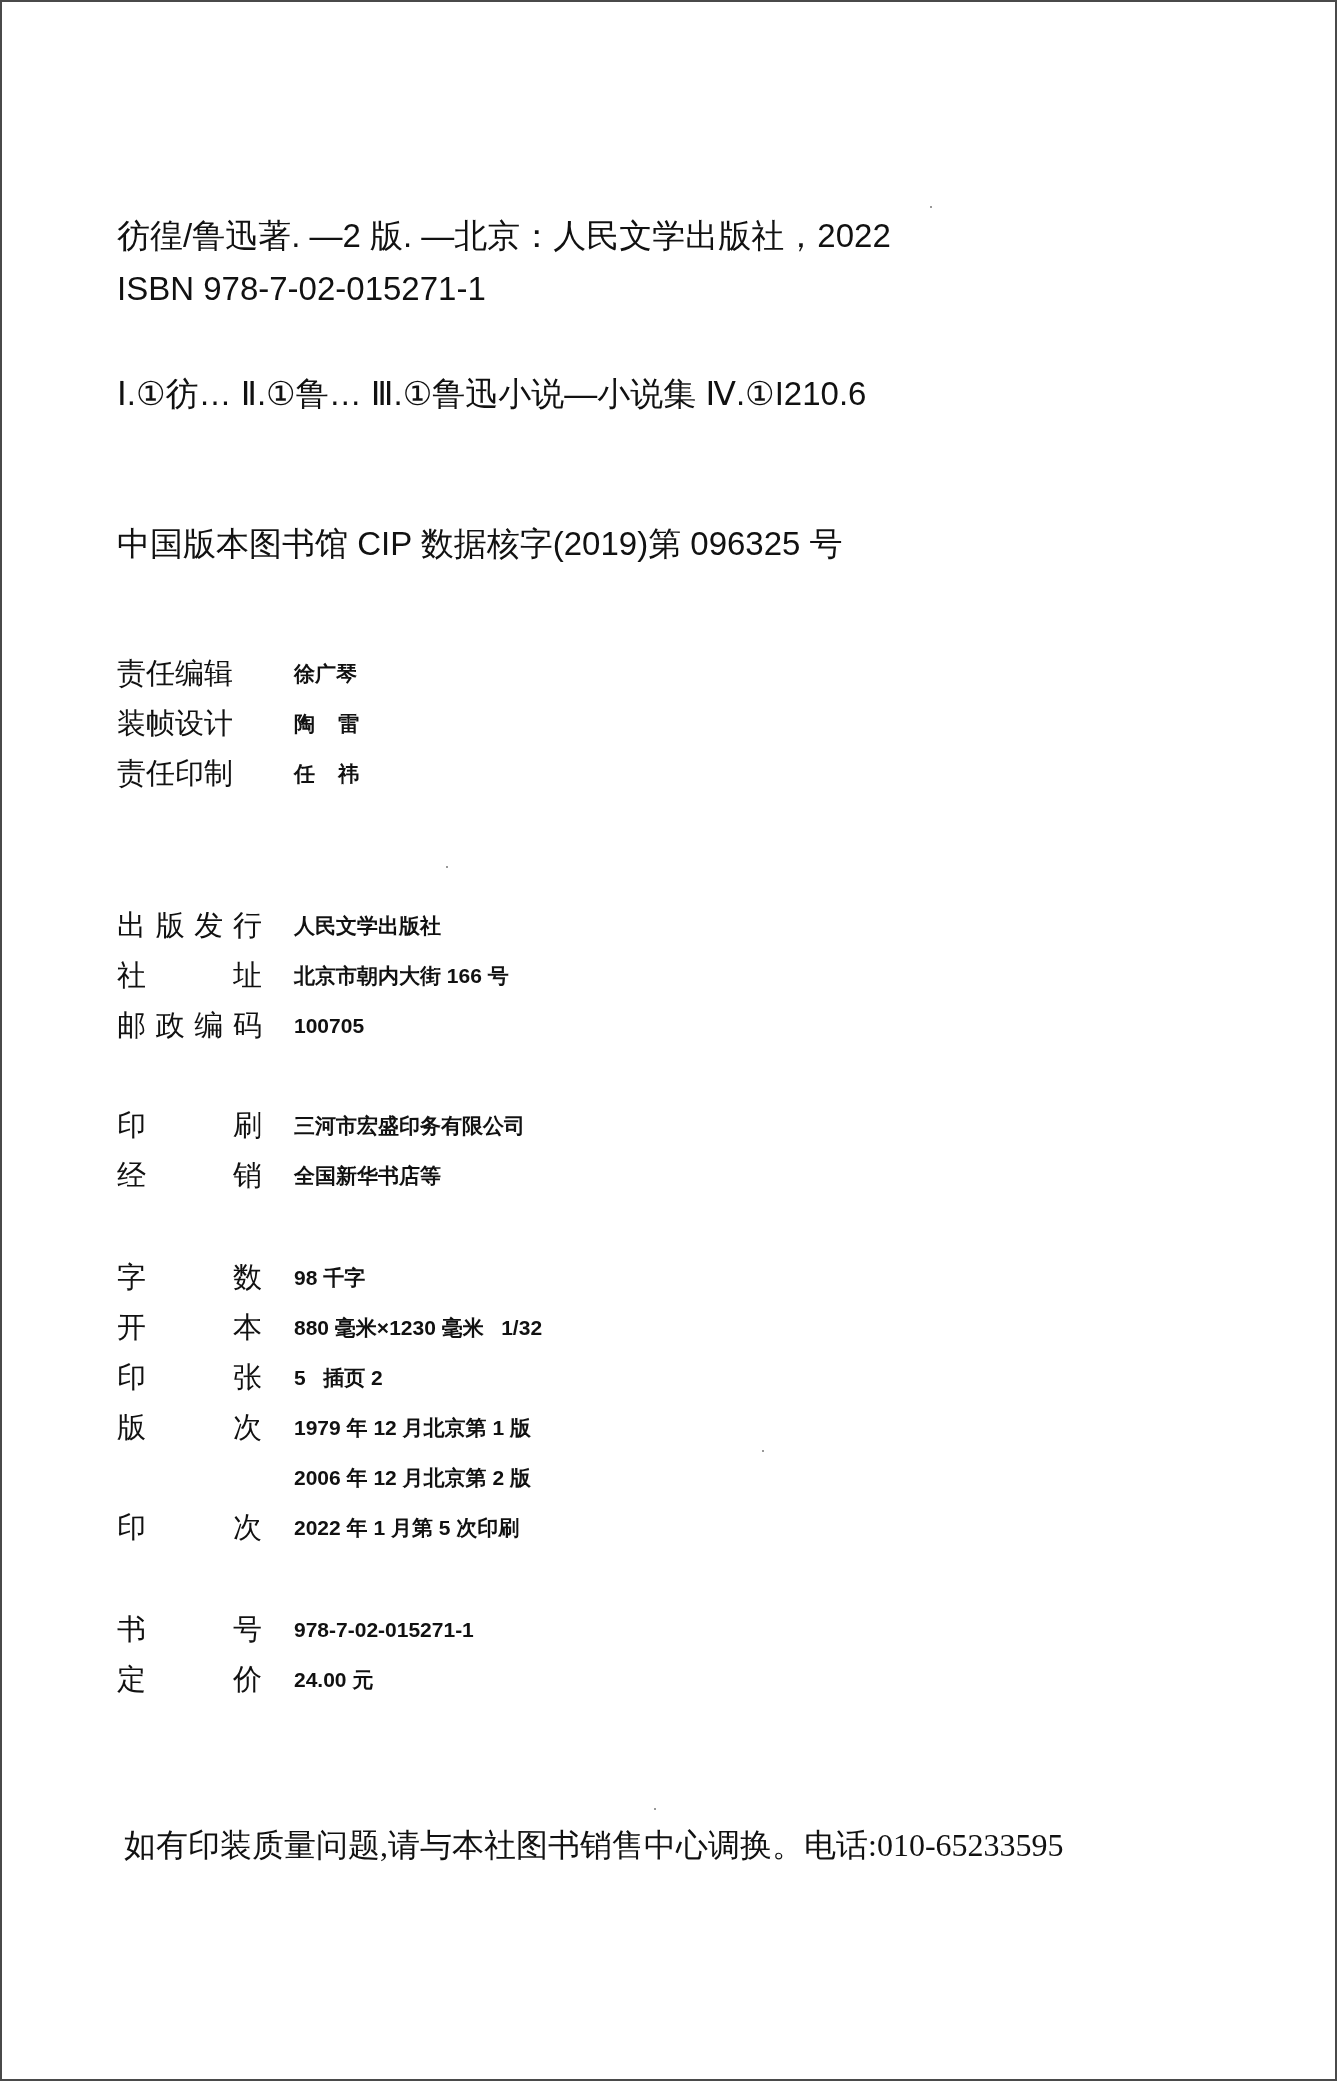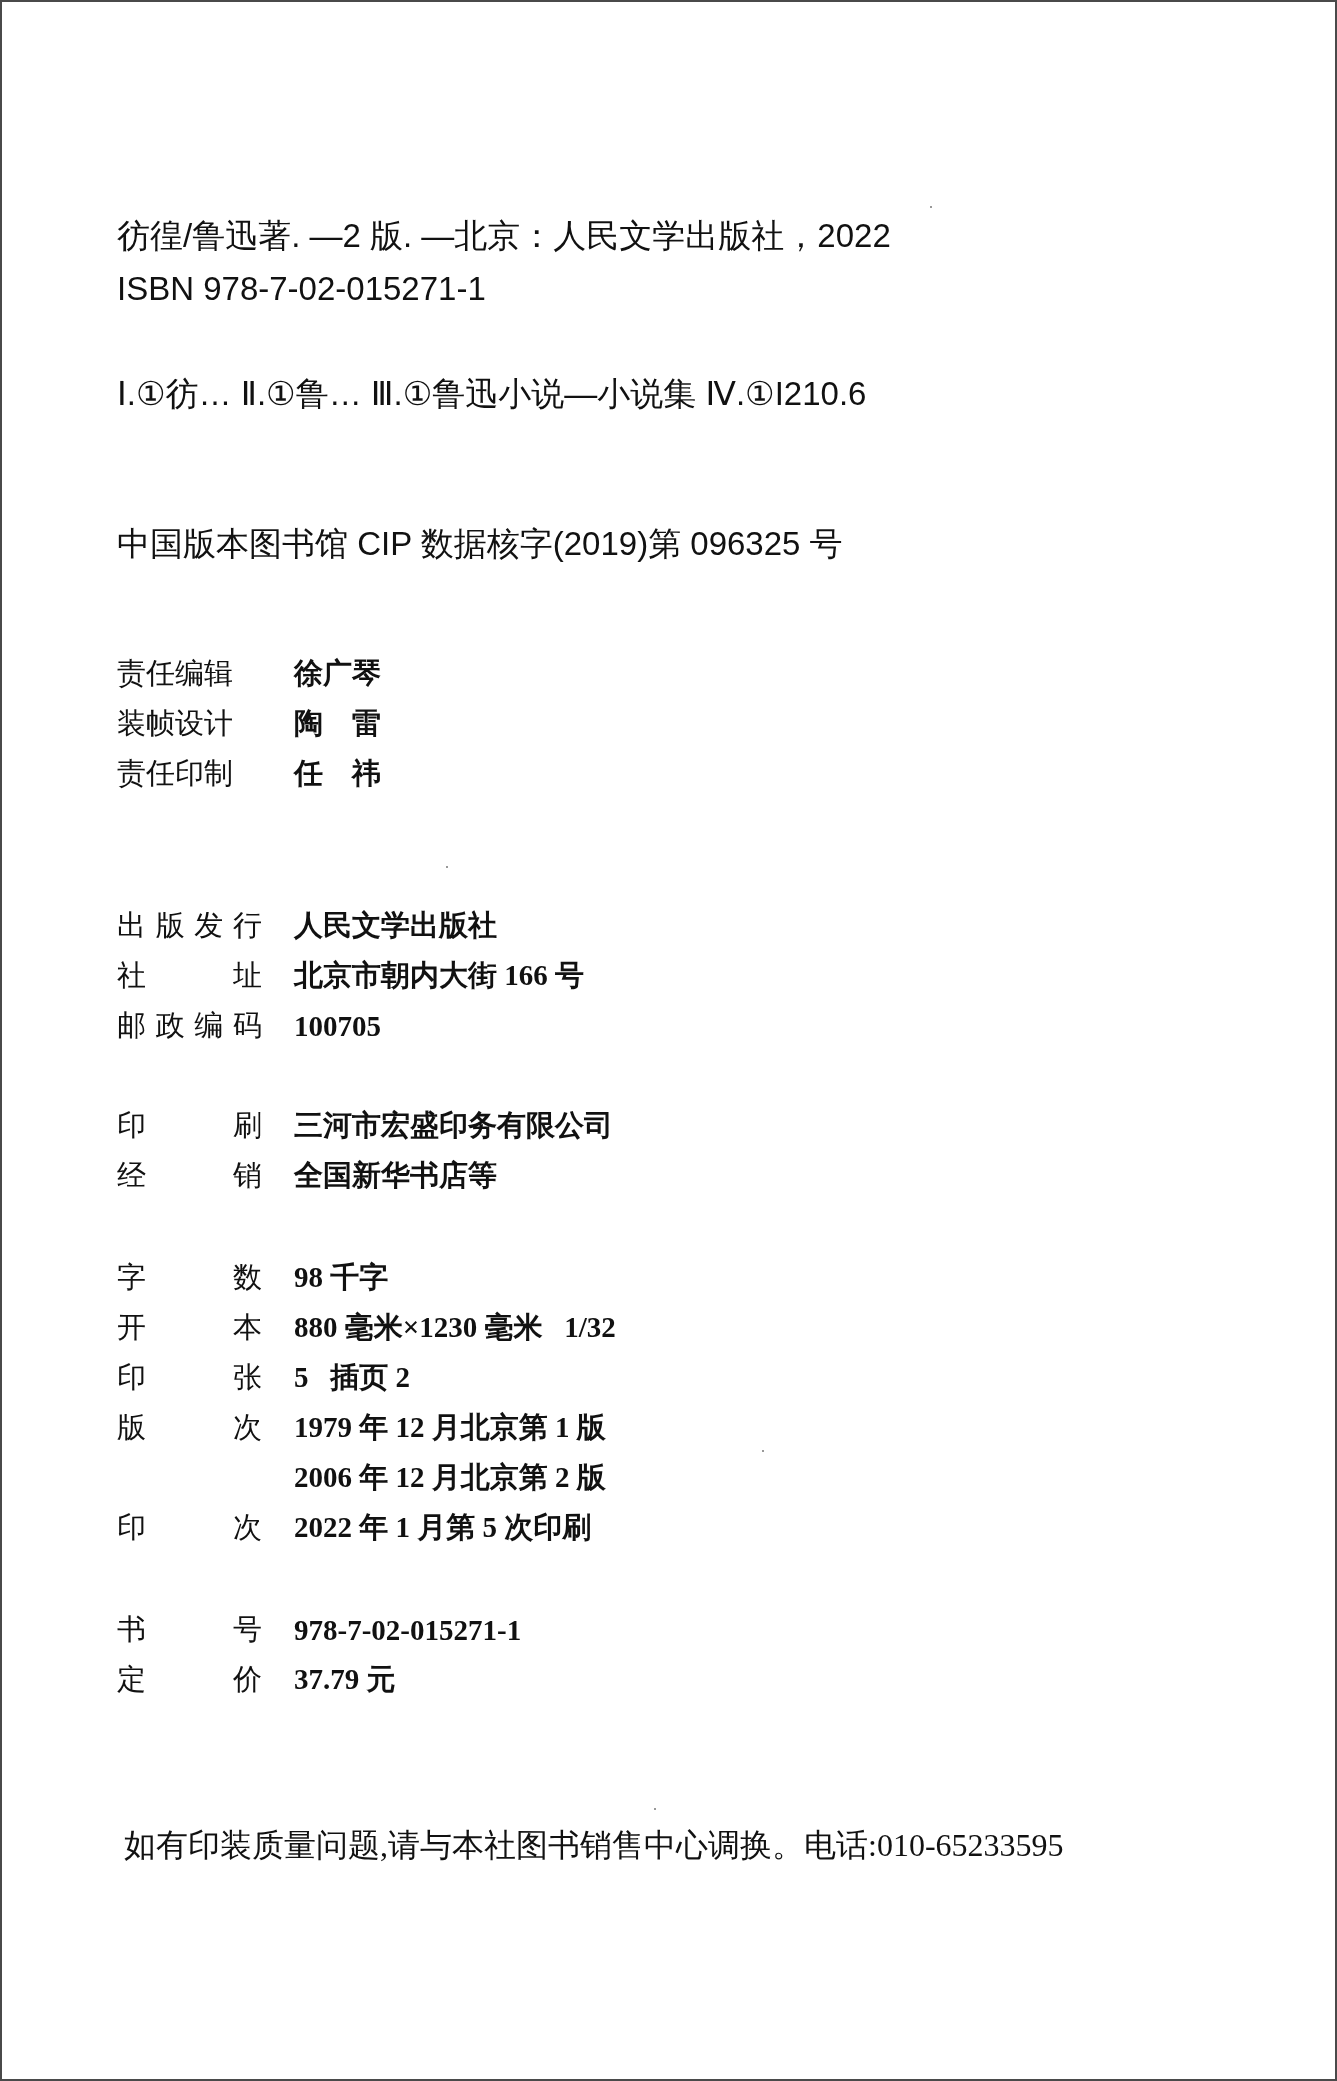--- a/index.html
+++ b/index.html
@@ -32,22 +32,22 @@
 
     .kv-row { position: absolute; left: 115px; height: 40px; display: flex; align-items: center; }
     .kv-label {
       width: 145px; display: flex; justify-content: space-between;
       font-family: "DejaVu Sans", "Liberation Sans", sans-serif;
       font-size: 29px; font-weight: normal;
     }
     .kv-label span { display: inline-block; }
     .kv-value {
       position: absolute; left: 177px;
-      font-family: Liberation Serif, serif;
-      font-size: 29px; font-weight: bold;
+      font-family: Liberation Sans, sans-serif;
+      font-size: 21px; font-weight: bold;
       white-space: pre;
     }
     .footer {
       left: 122px; top: 1822px;
       font-family: "Liberation Serif", "DejaVu Serif", serif;
       font-size: 32px;
     }
     .speck { position: absolute; width: 2px; height: 2px; background: #999; }
   </style>
 </head>
@@ -162,21 +162,21 @@
       <span>书</span>
       <span>号</span>
     </div>
     <div class="kv-value">978-7-02-015271-1</div>
   </div>
   <div class="kv-row" style="top:1658px">
     <div class="kv-label">
       <span>定</span>
       <span>价</span>
     </div>
-    <div class="kv-value">37.79 元</div>
+    <div class="kv-value">24.00 元</div>
   </div>
 
   <div class="abs footer">如有印装质量问题,请与本社图书销售中心调换。电话:010-65233595</div>
 
   <div class="speck" style="left:928px; top:204px"></div>
   <div class="speck" style="left:444px; top:864px"></div>
   <div class="speck" style="left:760px; top:1448px"></div>
   <div class="speck" style="left:652px; top:1806px"></div>
 </div>
 

